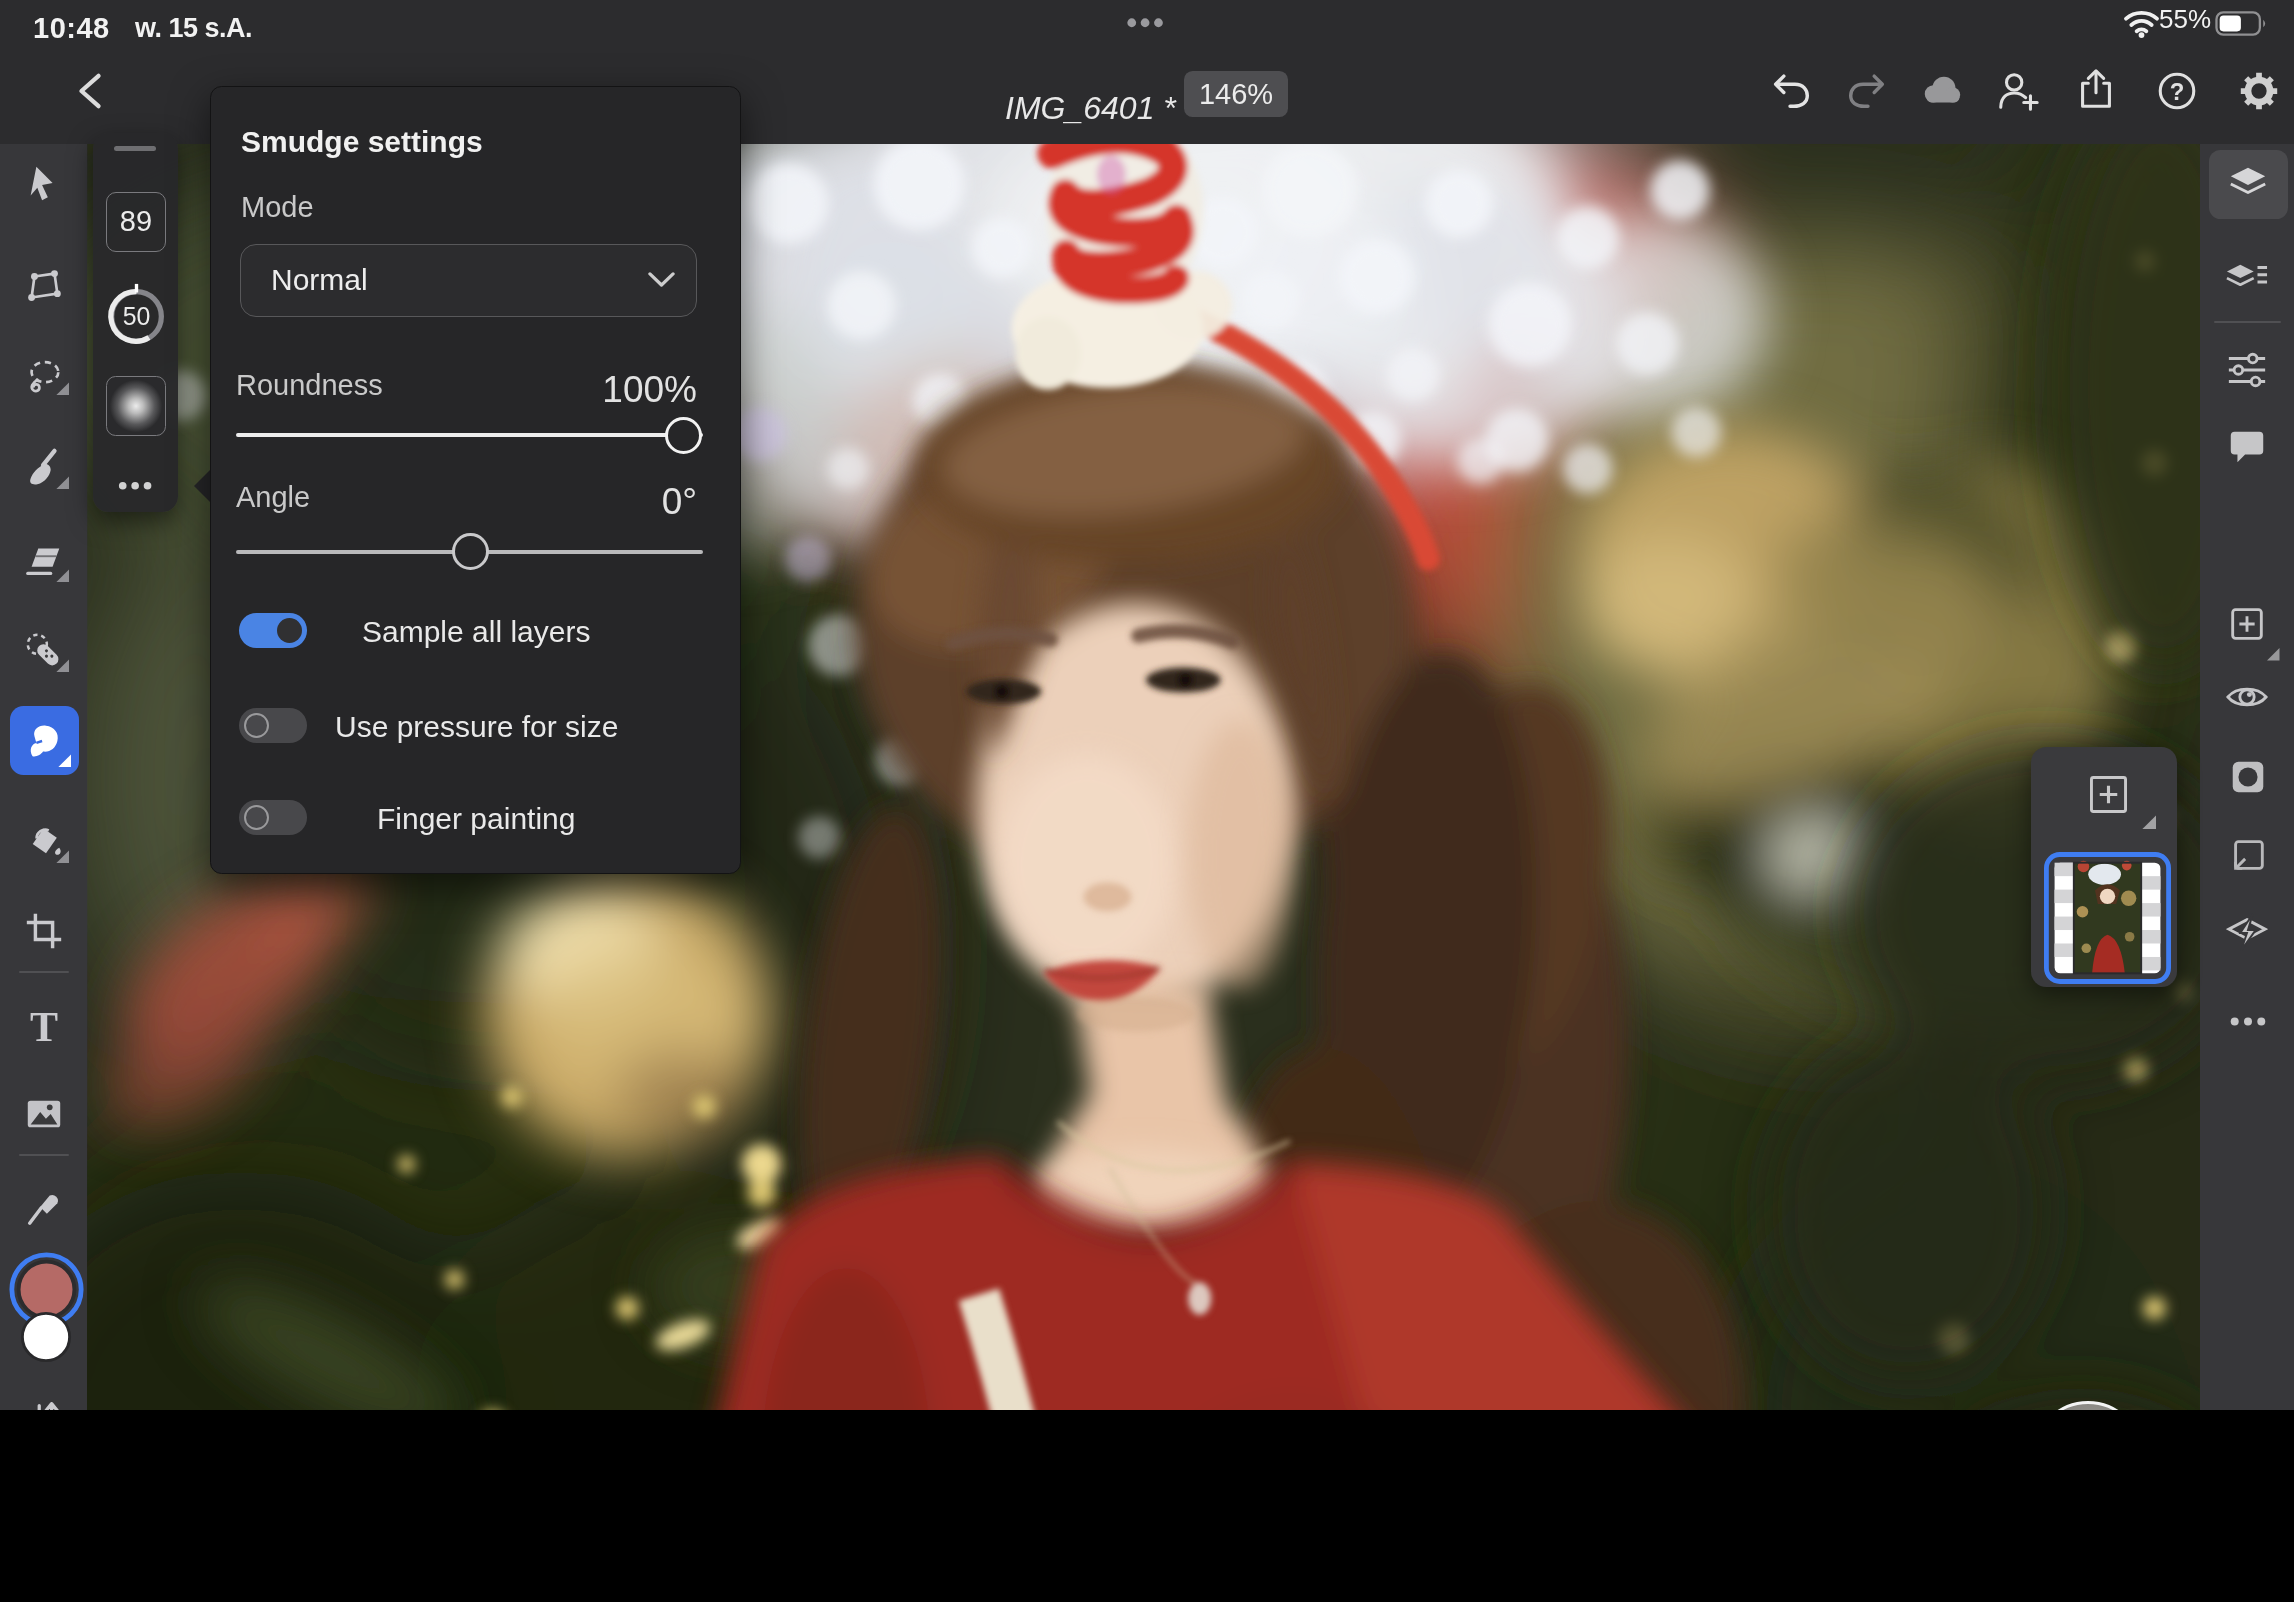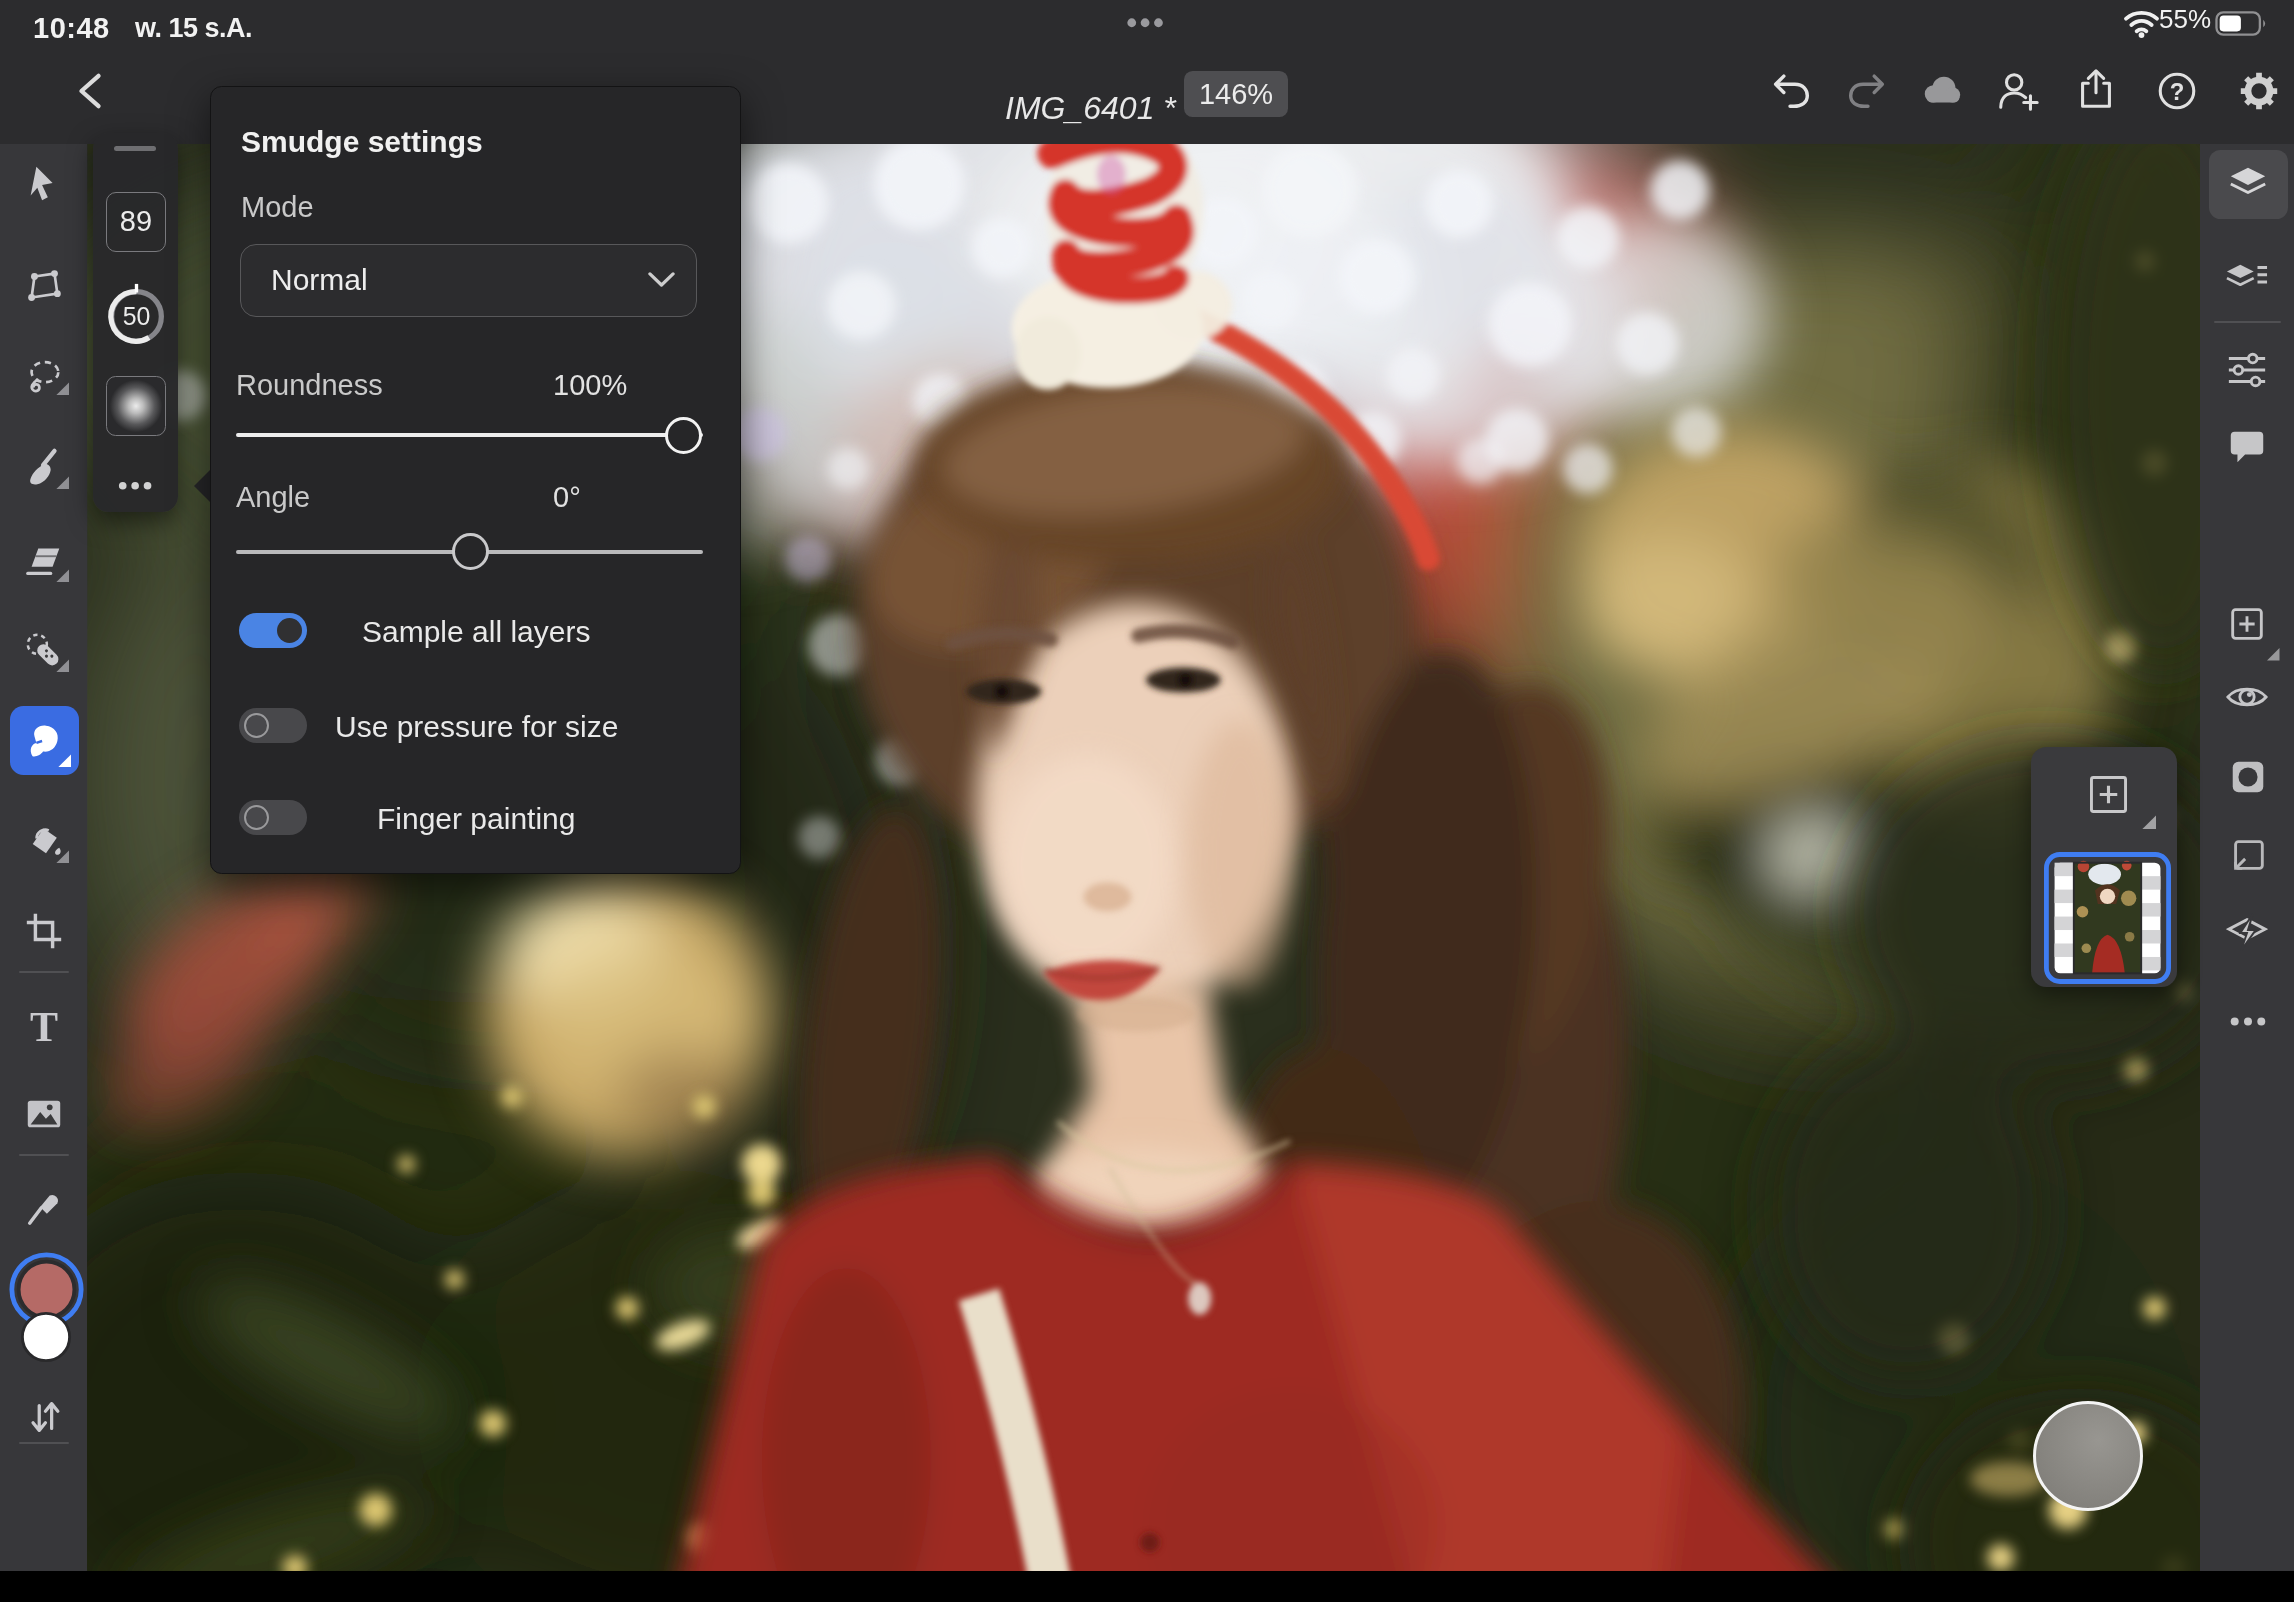--- a/index.html
+++ b/index.html
@@ -1,27 +1,27 @@
 <!DOCTYPE html>
 <html><head><meta charset="utf-8">
 <style>
 *{margin:0;padding:0;box-sizing:border-box;}
 html,body{background:#000;}
-#app{position:relative;width:2294px;height:1571px;overflow:hidden;background:#2c2c2e;font-family:"Liberation Sans",sans-serif;}
+#app{position:relative;width:2294px;height:1410px;overflow:hidden;background:#2c2c2e;font-family:"Liberation Sans",sans-serif;}
 .abs{position:absolute;}
 svg{display:block;}
 #leftbar{left:0;top:144px;width:87px;height:1458px;background:#37373a;}
 #rightbar{left:2200px;top:144px;width:94px;height:1458px;background:#37373a;}
 .ic{position:absolute;}
 .divh{position:absolute;height:1.9px;background:#505053;border-radius:1px;}
 #optpanel{left:93px;top:133px;width:85px;height:379px;background:rgba(40,40,42,.97);border-radius:15.4px;box-shadow:0 9.6px 25px rgba(0,0,0,.5);}
 #smudgebeak{left:194px;top:470px;width:0;height:0;border-top:16.3px solid transparent;border-bottom:16.3px solid transparent;border-right:16.3px solid #262628;}
 #smudge{left:210px;top:86px;width:531px;height:788px;background:#262628;border-radius:11.5px;border:1px solid #131314;box-shadow:0 13.4px 38px rgba(0,0,0,.55);}
 .sm-label{position:absolute;color:#c9c9c9;font-size:29px;}
-.sm-val{position:absolute;color:#e2e2e2;font-size:29px;text-align:left;}
+.sm-val{position:absolute;color:#e2e2e2;font-size:37px;text-align:right;}
 .sm-tog-label{position:absolute;color:#e9e9e9;font-size:30px;}
 .track{position:absolute;border-radius:1.9px;}
 .knob{position:absolute;border-radius:50%;background:#262628;}
 .pill{position:absolute;width:68px;height:35px;border-radius:17.3px;}
 #layerspanel{left:2031px;top:747px;width:146px;height:240px;background:#3a3a3d;border-radius:15.4px;box-shadow:0 7.7px 23px rgba(0,0,0,.45);}
 #circlebtn{left:2033px;top:1401px;width:110px;height:110px;border-radius:50%;border:3.8px solid #f4f4f4;background:radial-gradient(circle at 60% 35%,#989691,#84827d 70%,#7b7974);}
 #homebar{left:846px;top:1576px;width:725px;height:12.5px;border-radius:6.7px;background:#fefefe;}
 .sbtext{position:absolute;color:#f2f2f2;font-size:29px;font-weight:600;letter-spacing:0.5px;}
 #title{position:absolute;color:#e8e8e8;font-size:32px;}
 #zoombadge{position:absolute;left:1184px;top:71px;width:104px;height:46px;background:#4e4e51;border-radius:8.6px;color:#ececec;font-size:29px;text-align:center;line-height:46px;}

